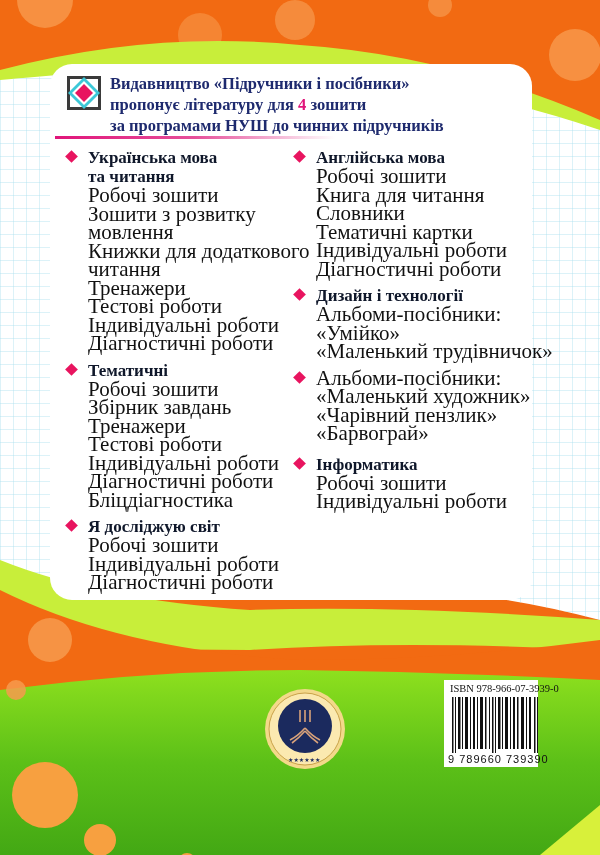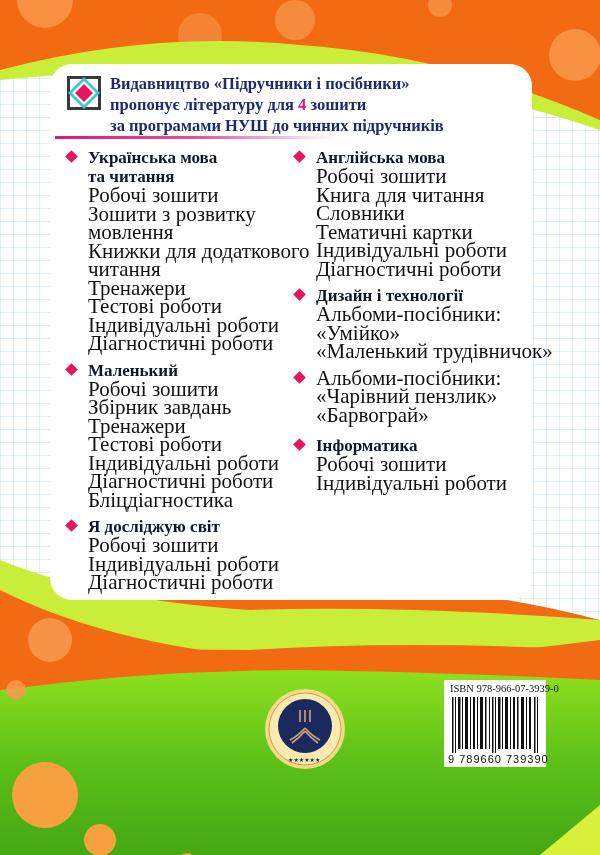--- a/index.html
+++ b/index.html
@@ -31,21 +31,21 @@
       position: relative; padding-left: 24px;
       font-weight: bold; font-size: 17px; line-height: 19px; color: #0f172a;
     }
     .diamond {
       position: absolute; left: 3px; top: 4px; width: 9px; height: 9px;
       background: #e8145f; transform: rotate(45deg);
     }
     .items { padding-left: 24px; }
     .item { font-size: 21px; line-height: 18.5px; color: #111; white-space: nowrap; }
     .barcode-box {
-      position: absolute; left: 444px; top: 680px; width: 102px; height: 87px;
+      position: absolute; left: 444px; top: 680px; width: 94px; height: 87px;
       background: #fff;
     }
     .isbn-top {
       position: absolute; left: 6px; top: 3px; font-size: 10.5px; color: #111; white-space: nowrap;
       font-family: "Liberation Serif", serif;
     }
     .bars { position: absolute; left: 6px; top: 17px; width: 90px; height: 56px; }
     .isbn-bottom {
       position: absolute; left: 4px; top: 73px; font-size: 11px; letter-spacing: 1px;
       font-family: "Liberation Sans", sans-serif; color: #111; white-space: nowrap;
@@ -131,21 +131,21 @@
       <div class="item">Тренажери</div>
       <div class="item">Тестові роботи</div>
       <div class="item">Індивідуальні роботи</div>
       <div class="item">Діагностичні роботи</div>
     </div>
   </div>
 
   <div class="section">
     <div class="sec-title">
       <span class="diamond"></span>
-      <div>Маленький</div>
+      <div>Тематичні</div>
     </div>
     <div class="items">
       <div class="item">Робочі зошити</div>
       <div class="item">Збірник завдань</div>
       <div class="item">Тренажери</div>
       <div class="item">Тестові роботи</div>
       <div class="item">Індивідуальні роботи</div>
       <div class="item">Діагностичні роботи</div>
       <div class="item">Бліцдіагностика</div>
     </div>
@@ -189,20 +189,21 @@
       <div class="item">«Умійко»</div>
       <div class="item">«Маленький трудівничок»</div>
     </div>
   </div>
   <div class="section">
     <div class="sec-title">
       <span class="diamond"></span>
     </div>
     <div class="items">
       <div class="item">Альбоми-посібники:</div>
+      <div class="item">«Маленький художник»</div>
       <div class="item">«Чарівний пензлик»</div>
       <div class="item">«Барвограй»</div>
     </div>
   </div>
   <div class="section" style="margin-top:12px;">
     <div class="sec-title">
       <span class="diamond"></span>
       <div>Інформатика</div>
     </div>
     <div class="items">

